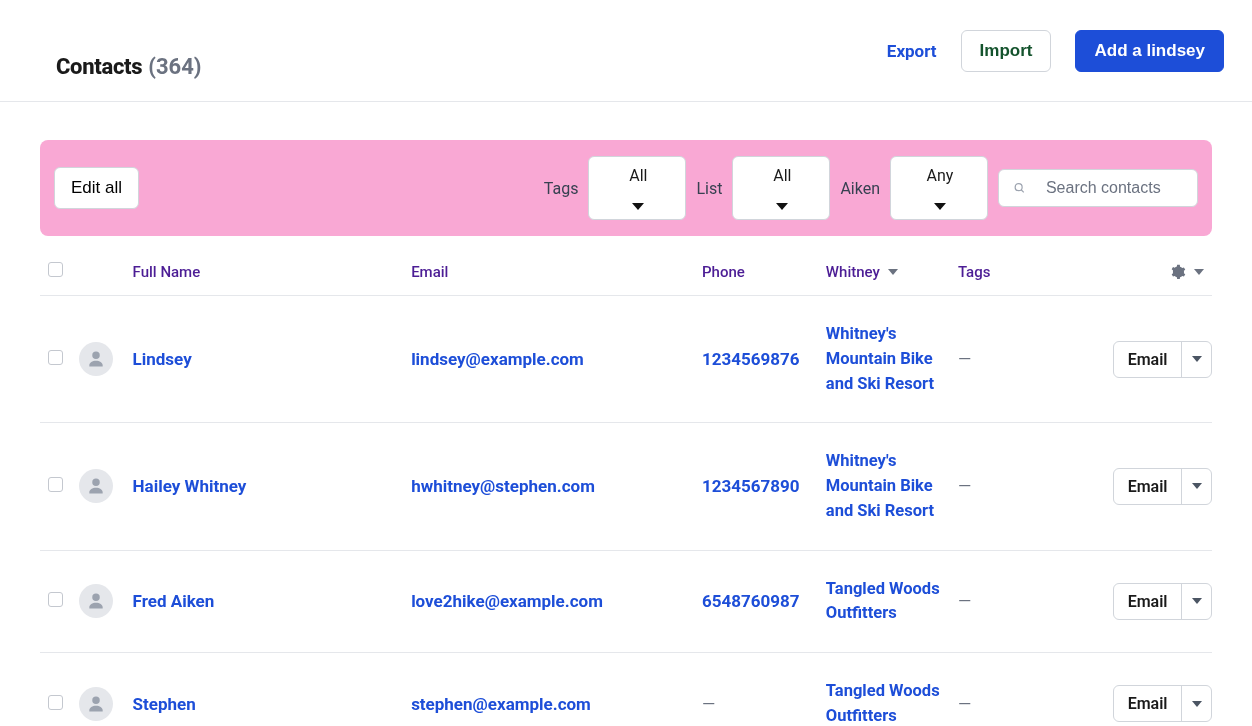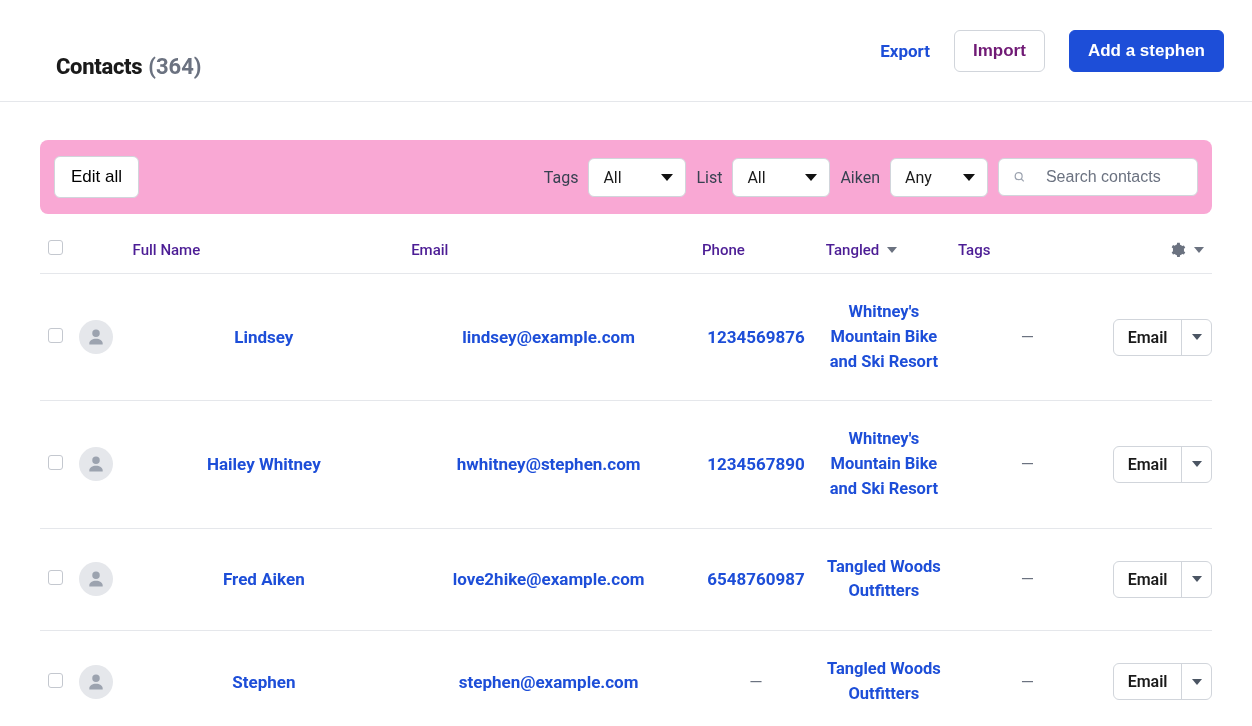--- a/index.html
+++ b/index.html
@@ -44,21 +44,21 @@
     cursor: pointer;
   }
   .btn {
     border: 1px solid #d1d5db;
     background: #fff;
     border-radius: 6px;
     padding: 10px 18px;
     font-size: 17px;
     font-weight: 600;
     cursor: pointer;
-    color: #701a75;
+    color: #14532d;
   }
   .btn-primary {
     background: #1d4ed8;
     border-color: #1d4ed8;
     color: #fff;
     font-weight: 700;
   }
   .content {
     padding: 0 40px;
   }
@@ -95,20 +95,21 @@
     align-items: center;
     justify-content: space-between;
     gap: 18px;
     border: 1px solid #d1d5db;
     background: #fff;
     border-radius: 6px;
     padding: 9px 12px 9px 14px;
     min-width: 98px;
     cursor: pointer;
     font-size: 16px;
+    flex-direction: column;
   }
   .caret-down {
     width: 0; height: 0;
     border-left: 6px solid transparent;
     border-right: 6px solid transparent;
     border-top: 7px solid #111;
   }
   .caret-down.small {
     border-left-width: 5px;
     border-right-width: 5px;
@@ -148,21 +149,20 @@
     color: #4c1d95;
     padding: 18px 8px 14px 8px;
     border-bottom: 1px solid #e5e7eb;
     vertical-align: middle;
   }
   .contacts tbody td {
     padding: 26px 8px;
     border-bottom: 1px solid #e5e7eb;
     vertical-align: middle;
     font-size: 17px;
-    text-align: center;
   }
   .col-check { width:30px; }
   .col-avatar { width:52px; }
   .col-name { width:270px; }
   .col-email { width:282px; }
   .col-phone { width:120px; }
   .col-account { width:128px; }
   .col-tags { width:150px; }
   .col-actions { width:104px; text-align:right; }
 
@@ -200,21 +200,21 @@
 <body>
 
 <div class="header">
   <div class="header-left">
     <span class="page-title">Contacts</span>
     <span class="page-count">(364)</span>
   </div>
   <div class="header-right">
     <span class="link-btn">Export</span>
     <button class="btn">Import</button>
-    <button class="btn btn-primary">Add a stephen</button>
+    <button class="btn btn-primary">Add a lindsey</button>
   </div>
 </div>
 
 <div class="content">
 
   <div class="filter-bar">
     <button class="edit-all-btn">Edit all</button>
 
     <div class="filter-group">
       <span class="filter-label">Tags</span>
@@ -258,21 +258,21 @@
     </colgroup>
     <thead>
       <tr>
         <th><span class="chk"></span></th>
         <th></th>
         <th>Full Name</th>
         <th>Email</th>
         <th>Phone</th>
         <th>
           <span class="th-acct">
-            <span>Tangled</span>
+            <span>Whitney</span>
             <span class="caret-down small"></span>
           </span>
         </th>
         <th>Tags</th>
         <th>
           <span class="th-gear">
             <svg class="gear-svg" viewBox="0 0 24 24">
               <path d="M12 8a4 4 0 100 8 4 4 0 000-8zm9 4a8.9 8.9 0 00-.2-1.9l2.1-1.6-2-3.4-2.5 1a8.9 8.9 0 00-3.3-1.9L14.7 1h-4l-.4 2.7a8.9 8.9 0 00-3.3 1.9l-2.5-1-2 3.4 2.1 1.6A8.9 8.9 0 004.4 12c0 .6 0 1.3.2 1.9l-2.1 1.6 2 3.4 2.5-1a8.9 8.9 0 003.3 1.9l.4 2.7h4l.4-2.7a8.9 8.9 0 003.3-1.9l2.5 1 2-3.4-2.1-1.6c.1-.6.2-1.3.2-1.9z"></path>
             </svg>
             <span class="caret-down small"></span>

